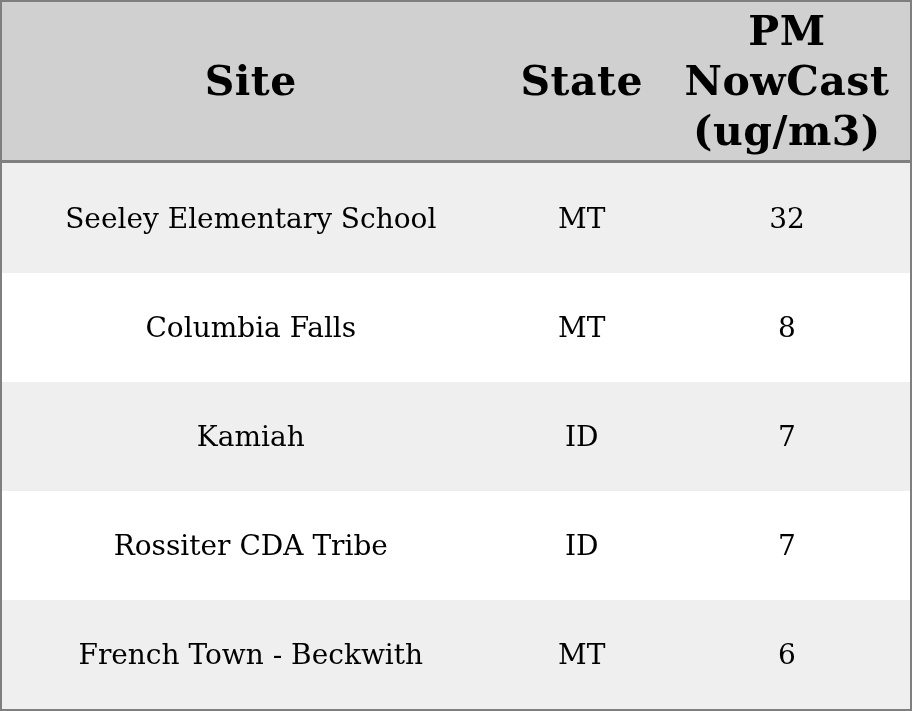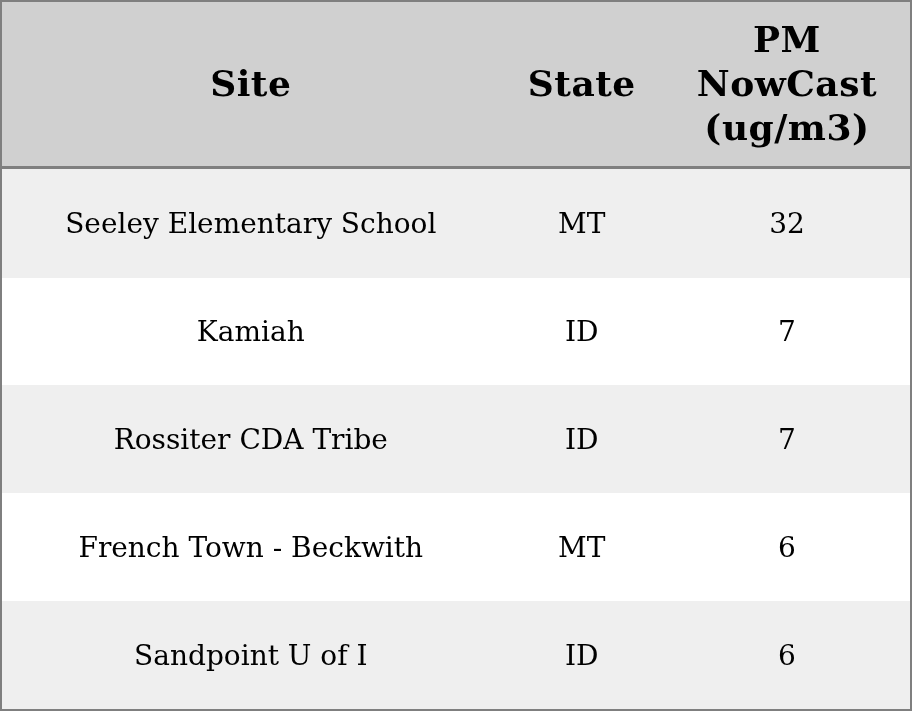--- a/index.html
+++ b/index.html
@@ -32,26 +32,26 @@
   table.pm-table col.col-site  { width: 54.8%; }
   table.pm-table col.col-state { width: 18.1%; }
   table.pm-table col.col-pm    { width: 27.1%; }
   thead tr {
     height: 127px;
   }
   thead th {
     background: var(--header-bg);
     border-bottom: 3px solid var(--header-divider);
     font-weight: bold;
-    font-size: 36px;
+    font-size: 41px;
     letter-spacing: 0.5px;
     text-align: center;
     vertical-align: middle;
     line-height: 1.22;
-    padding: 16px 4px;
+    padding: 4px 4px;
   }
   thead th .wrap-limit {
     display: inline-block;
     max-width: 210px;
   }
   tbody tr { height: 57px; }
   tbody tr:nth-child(odd)  td { background: var(--row-alt-bg); }
   tbody tr:nth-child(even) td { background: var(--row-bg); }
   tbody td {
     font-size: 28px;
@@ -79,34 +79,34 @@
         <th><span class="wrap-limit">PM NowCast (ug/m3)</span></th>
       </tr>
     </thead>
     <tbody>
       <tr>
         <td>Seeley Elementary School</td>
         <td>MT</td>
         <td>32</td>
       </tr>
       <tr>
+        <td>Columbia Falls</td>
+        <td>MT</td>
+        <td>8</td>
+      </tr>
+      <tr>
         <td>Kamiah</td>
         <td>ID</td>
         <td>7</td>
       </tr>
       <tr>
         <td>Rossiter CDA Tribe</td>
         <td>ID</td>
         <td>7</td>
       </tr>
       <tr>
         <td>French Town - Beckwith</td>
         <td>MT</td>
         <td>6</td>
       </tr>
-      <tr>
-        <td>Sandpoint U of I</td>
-        <td>ID</td>
-        <td>6</td>
-      </tr>
     </tbody>
   </table>
 </div>
 
 </body></html>

